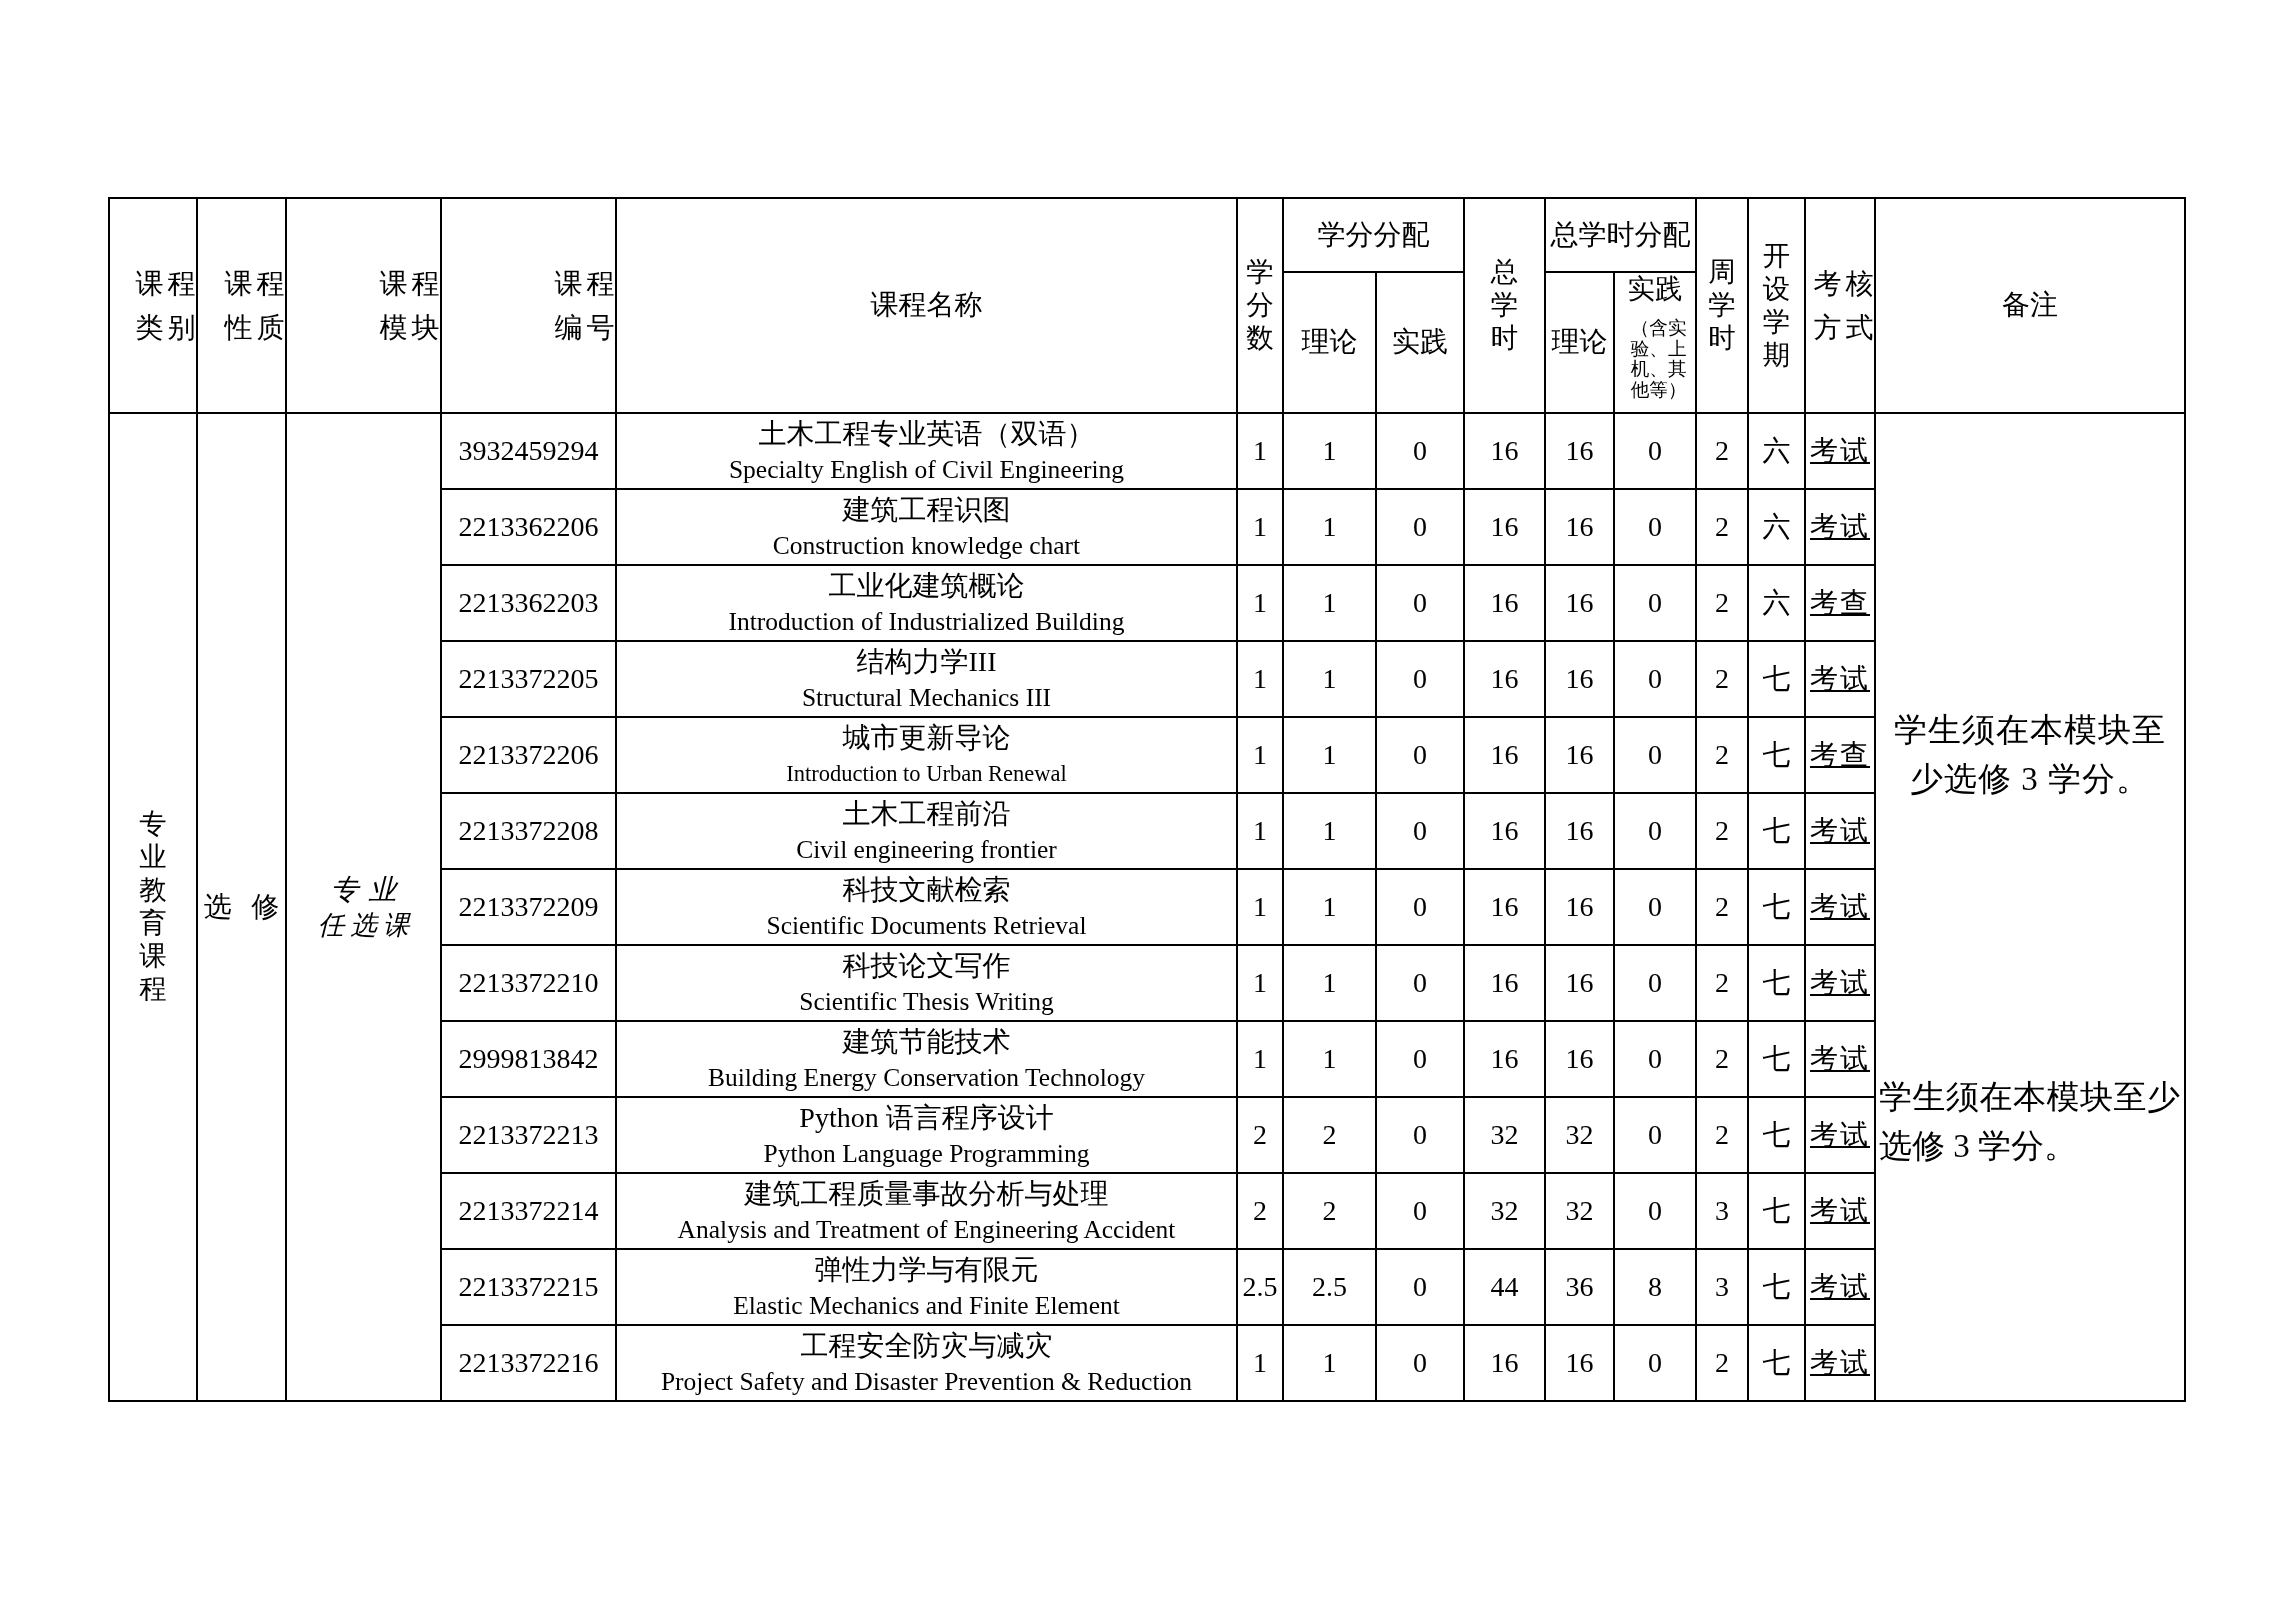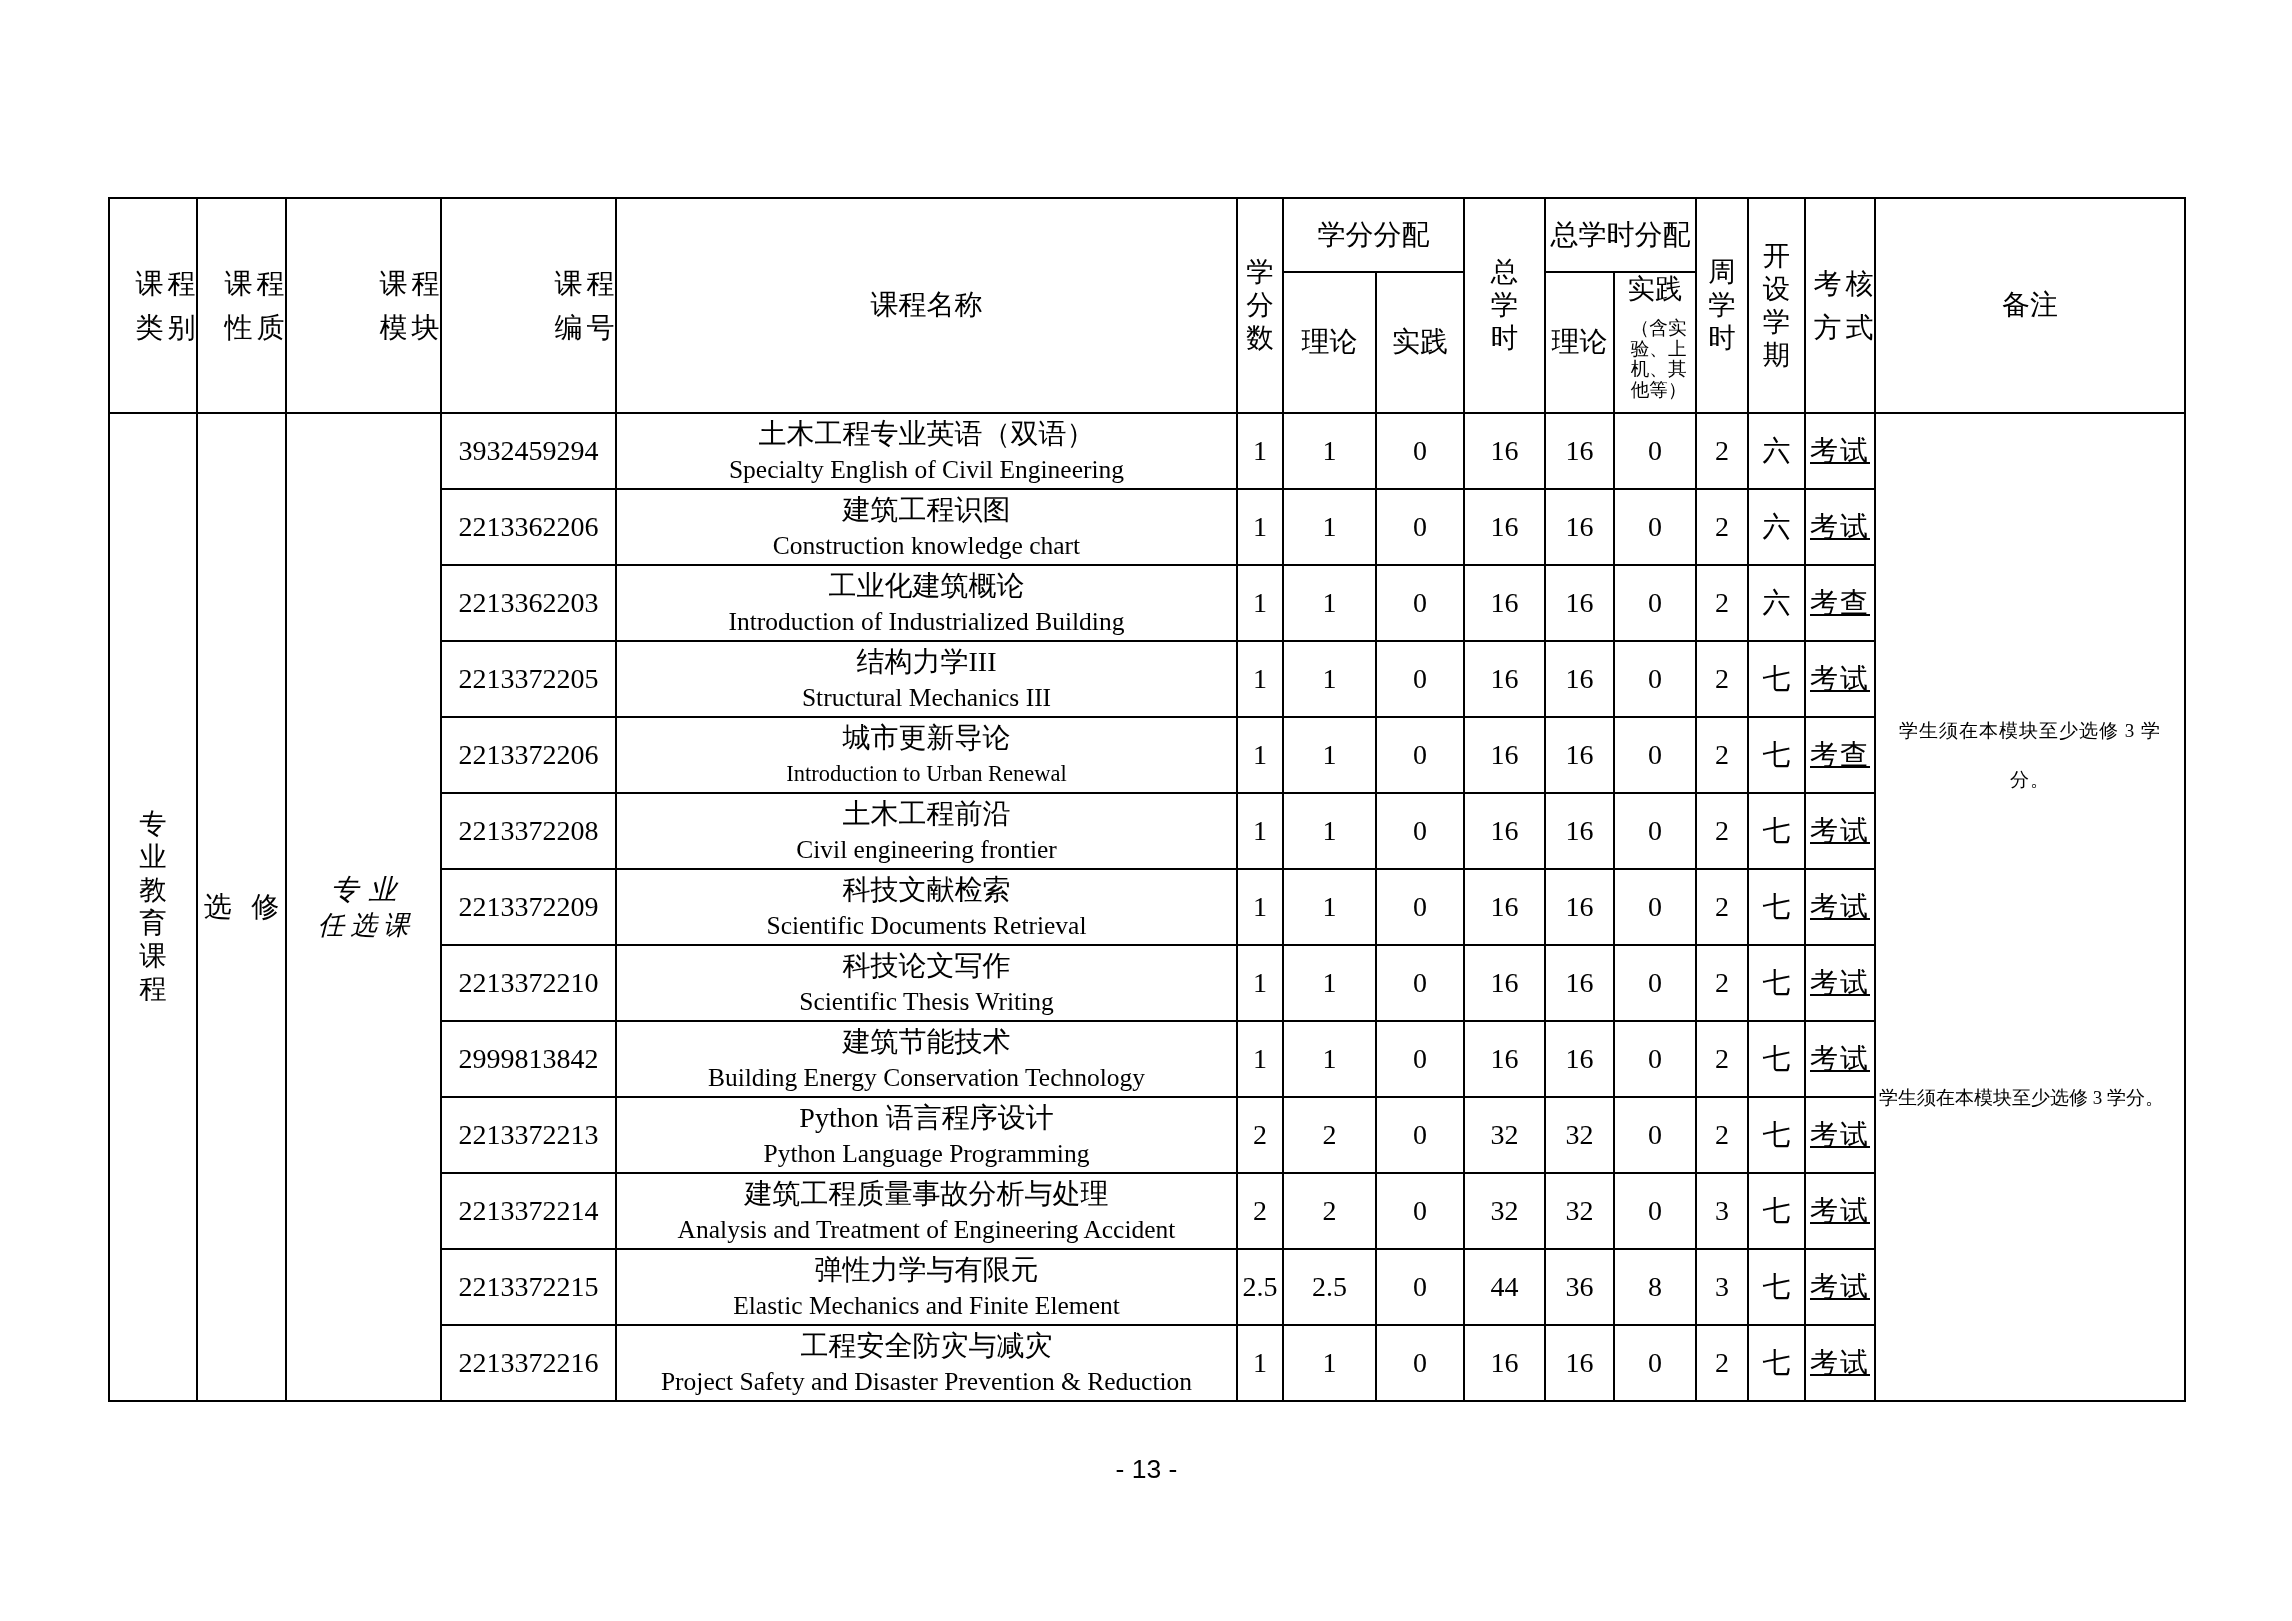--- a/index.html
+++ b/index.html
@@ -36,21 +36,21 @@
   .code-cell{font-size:29px;}
   .name-cell .zh{font-size:28px;line-height:37px;}
   .name-cell .en{font-size:25.5px;line-height:35px;}
   .name-cell .en-small{font-size:22.5px;}
   .num-cell{font-size:27.4px;}
   .sem-cell{font-size:27.4px;}
   .assess-cell{font-size:27.4px;letter-spacing:2px;text-decoration:underline;}
 
   
   .remarks-cell{position:relative;}
-  .remark{position:absolute;left:0;right:0;font-size:19px;line-height:49px;}
+  .remark{position:absolute;left:0;right:0;font-size:33px;line-height:49px;}
   .remark1{top:292px;text-align:center;letter-spacing:1px;padding:0 7.8px;}
   .remark2{top:659px;text-align:justify;text-justify:inter-ideograph;padding:0 3.9px 0 2.9px;}
 
   .page-number{
     position:absolute;left:0;right:0;top:1454px;text-align:center;
     font-family:"Liberation Sans","DejaVu Sans",sans-serif;font-size:26.5px;color:#000;
   }
 </style>
 </head>
 <body>
@@ -338,15 +338,14 @@
           <td class="num-cell">16</td>
           <td class="num-cell">16</td>
           <td class="num-cell">0</td>
           <td class="num-cell">2</td>
           <td class="sem-cell">七</td>
           <td class="assess-cell">考试</td>
         </tr>
       </tbody>
   </table>
 
-  <div class="page-number">- 13 -</div>
 </div>
 
 
 </body></html>

